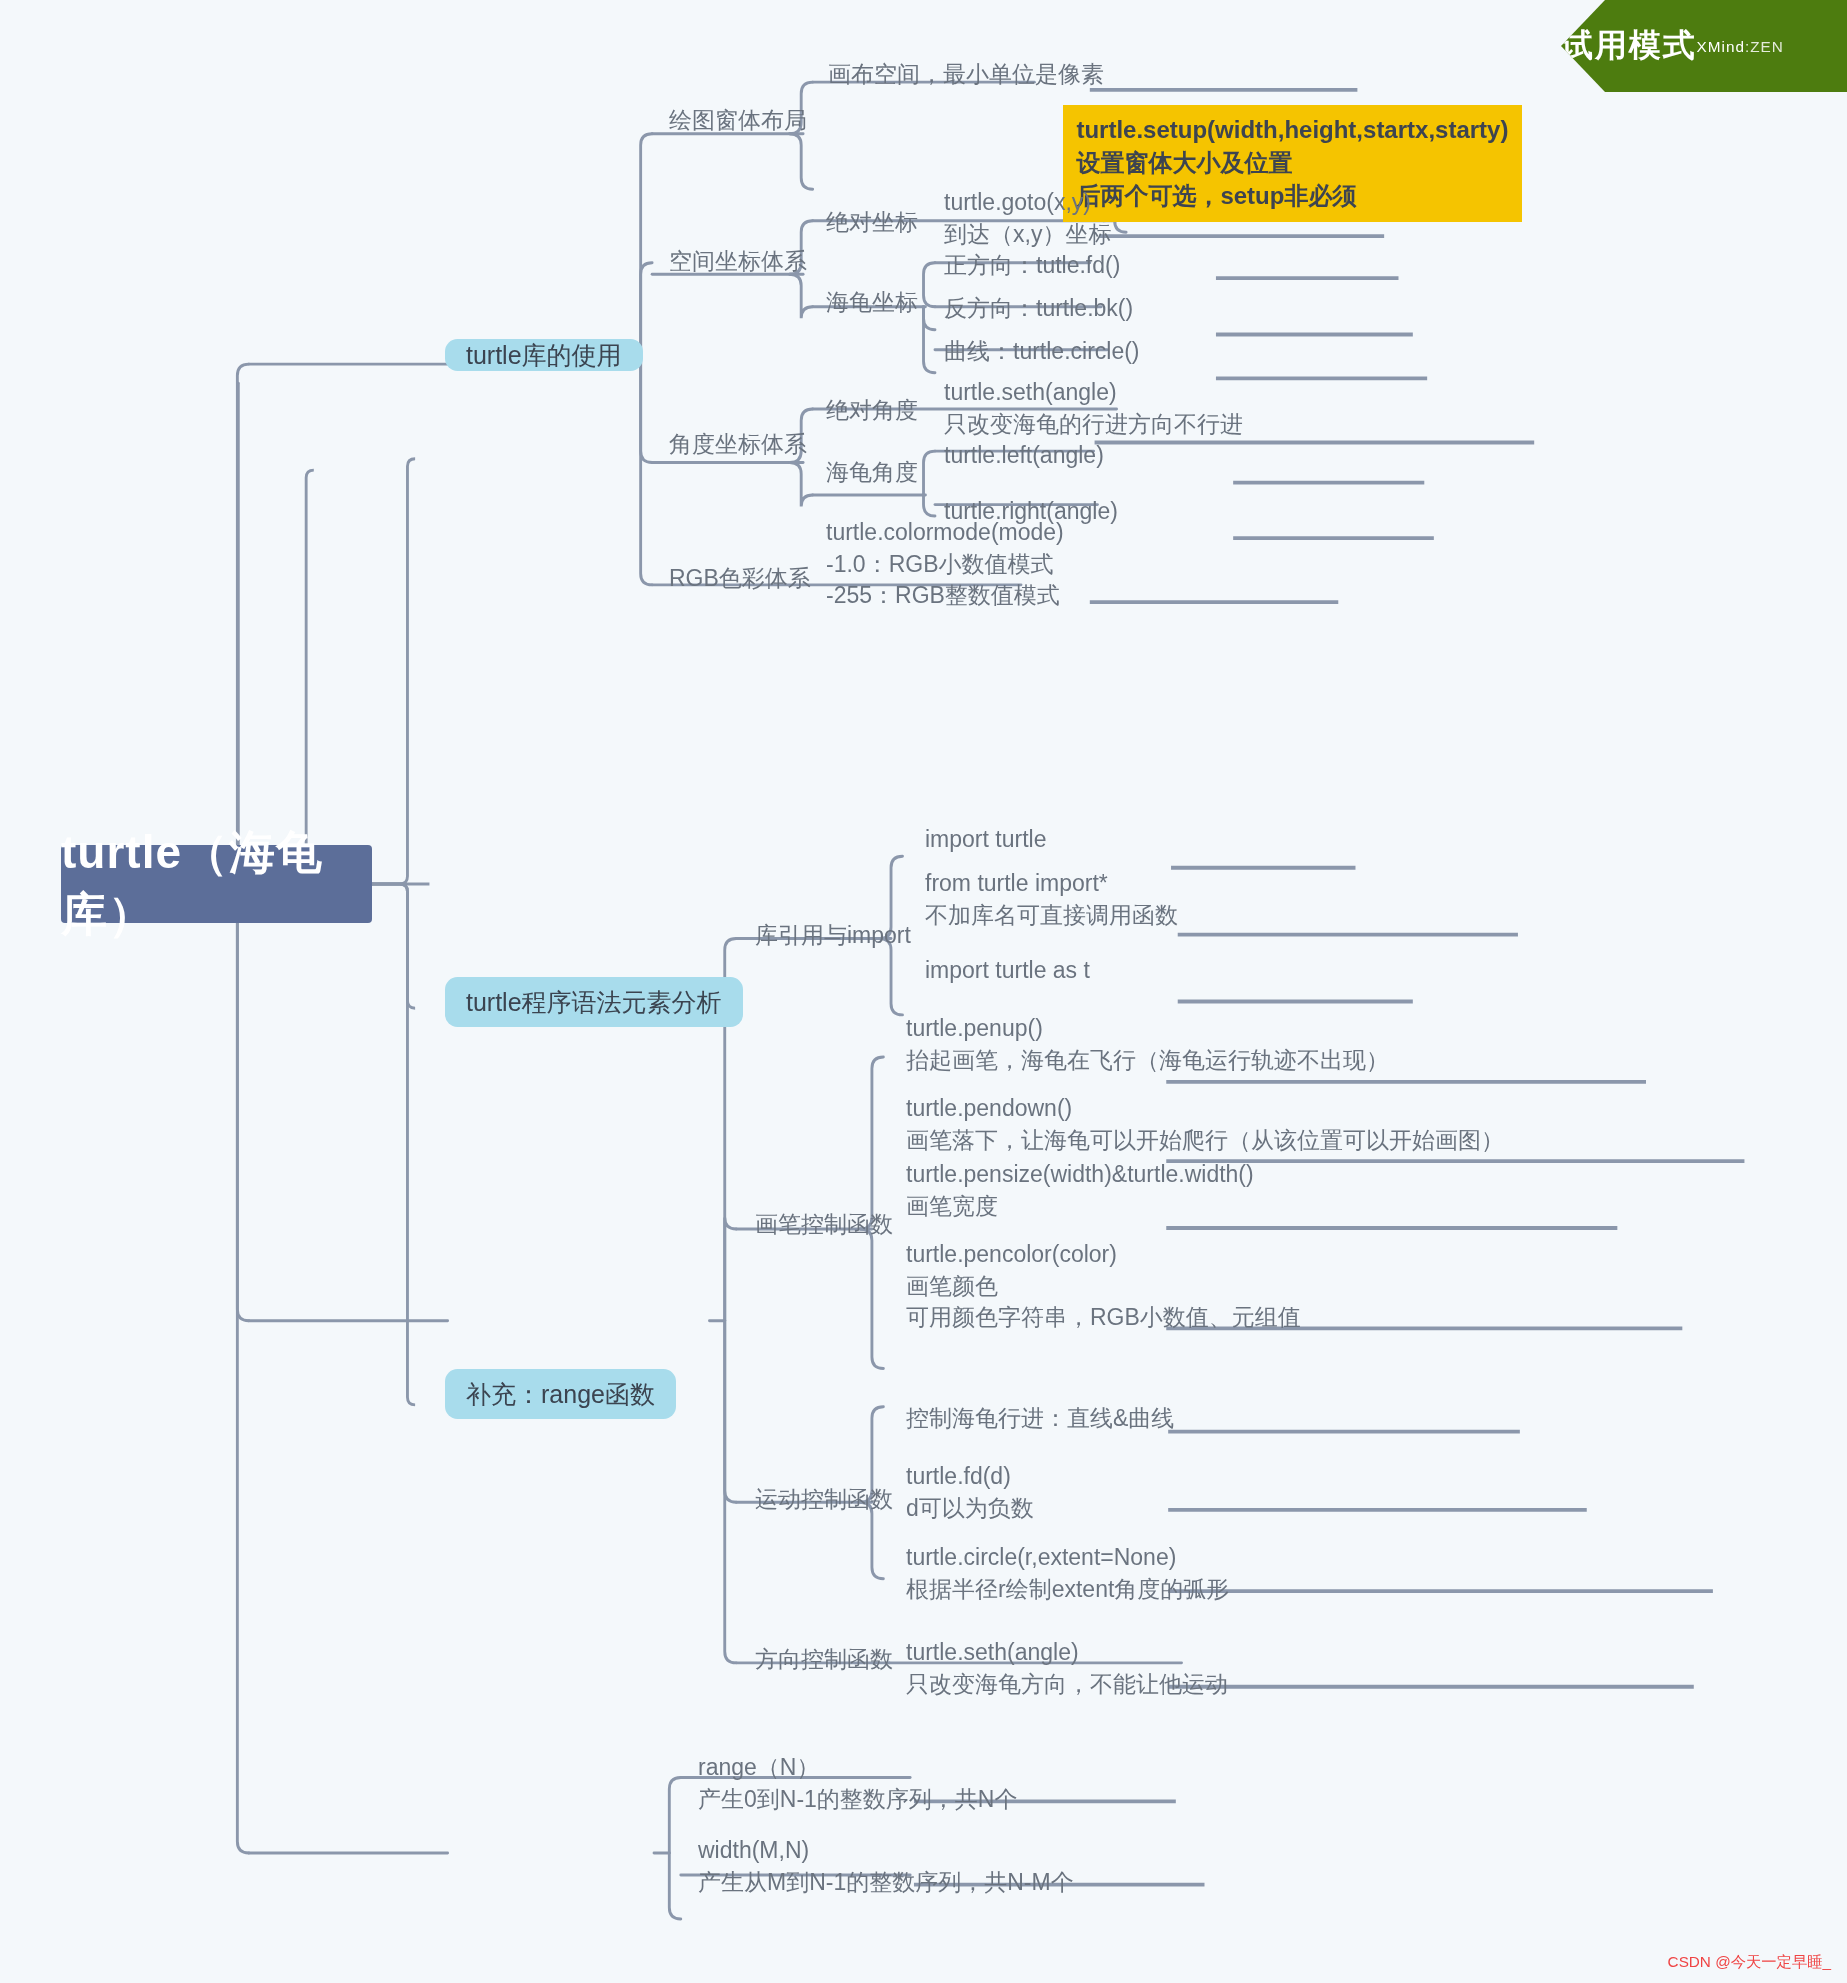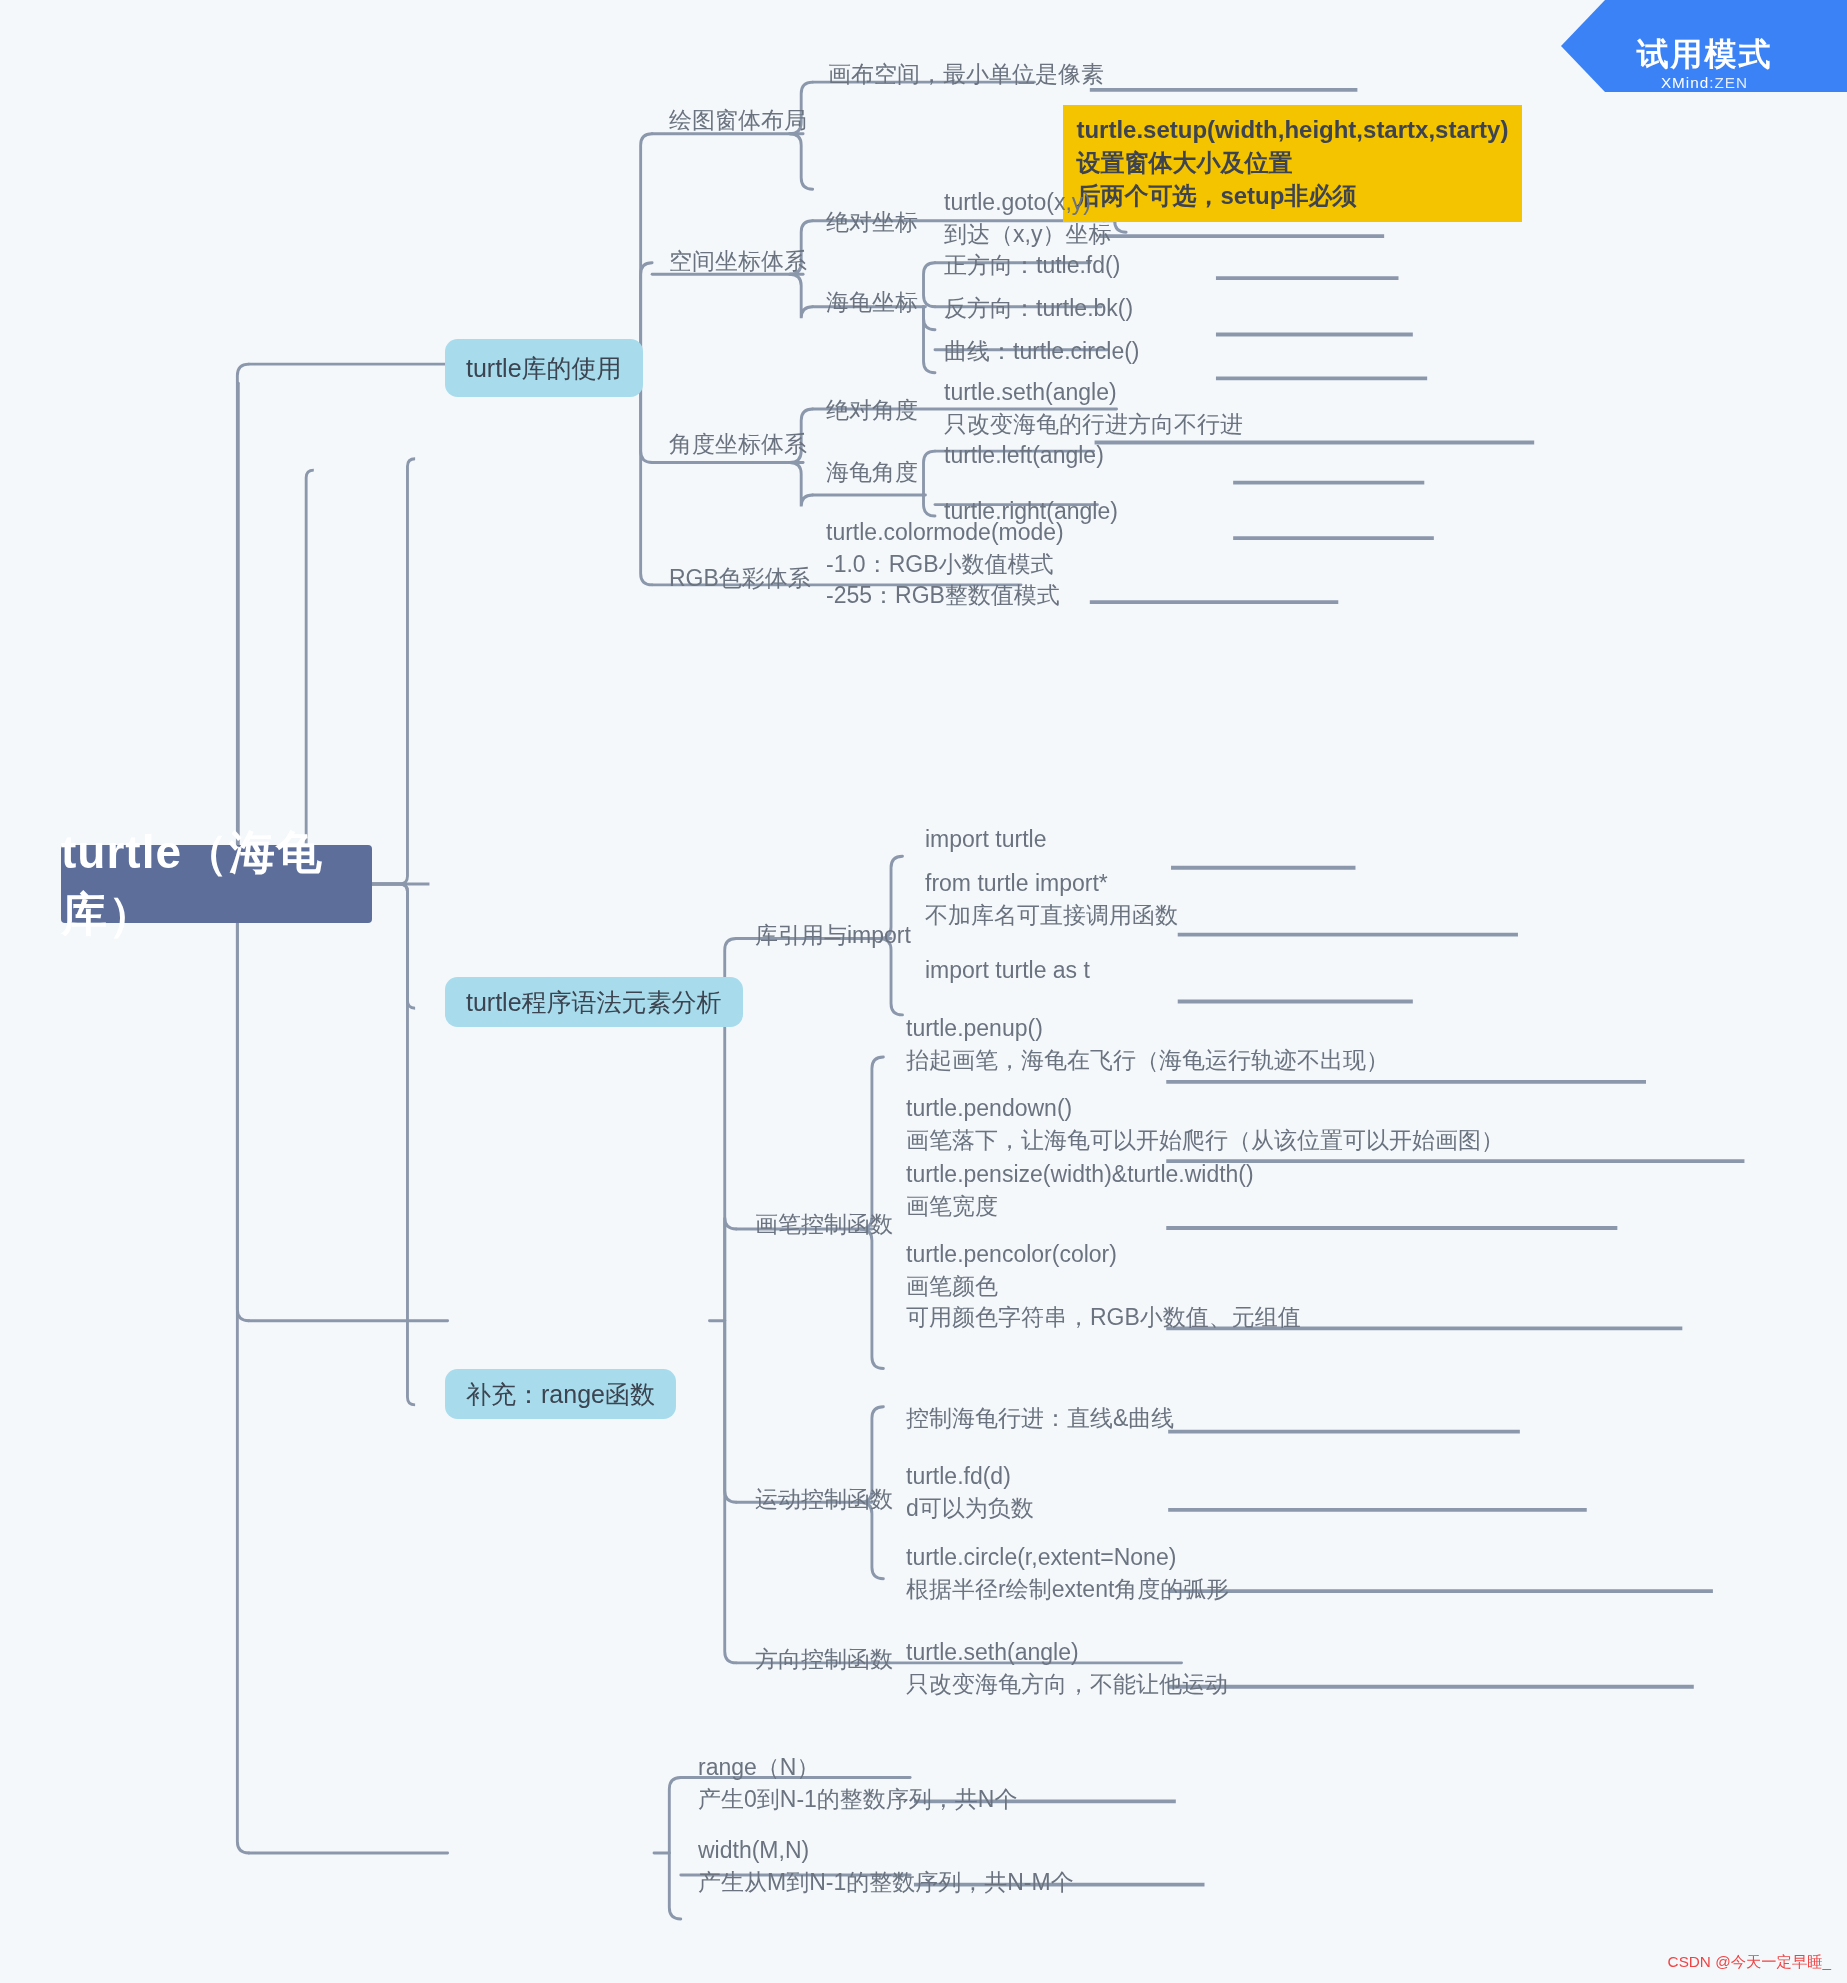--- a/index.html
+++ b/index.html
@@ -34,23 +34,23 @@
   
   .leaf{font-size:23px;color:#6a737f;}
   
   .hl{
     background:#f5c400;color:#3d4450;font-weight:bold;font-size:24px;
     padding:7.6px 13.4px 9.6px 13.4px;line-height:1.42;
   }
   
   .badge{
     position:absolute;right:0;top:0;width:287px;height:92px;
-    background:#3b82f6;color:#fff;
+    background:#4d7c0f;color:#fff;
     clip-path:polygon(44px 0,287px 0,287px 92px,44px 92px,0 46px);
-    display:flex;flex-direction:column;align-items:center;justify-content:flex-end;
+    display:flex;flex-direction:row;align-items:center;justify-content:flex-start;
   }
   .badge .b1{font-size:32px;font-weight:bold;letter-spacing:1.9px;line-height:1.1;}
   .badge .b2{font-size:15.3px;letter-spacing:1px;margin-top:1.9px;}
   .badge .b2 em{font-style:normal;font-weight:normal;}
   .badge .b2 span{opacity:.85;}
   .watermark{
     position:absolute;right:17px;bottom:9.6px;
     font-size:15.3px;color:#ef4444;
   }
 </style>
@@ -195,21 +195,21 @@
 
       <line x1="956" y1="1885" x2="1230" y2="1885"></line>
       <line x1="956" y1="1972" x2="1260" y2="1972"></line>
     </g>
   </svg>
 
   <div class="node root" style="left:61px;top:845px;width:311px;height:78px;">
     <span>turtle（海龟库）</span>
   </div>
 
-  <div class="node pill" style="left:445px;top:339px;height:58px;">
+  <div class="node pill" style="left:445px;top:339px;height:32px;">
     <span>turtle库的使用</span>
   </div>
 
   <div class="node pill" style="left:445px;top:977px;height:50px;">
     <span>turtle程序语法元素分析</span>
   </div>
 
   <div class="node pill" style="left:445px;top:1369px;height:50px;">
     <span>补充：range函数</span>
   </div>

